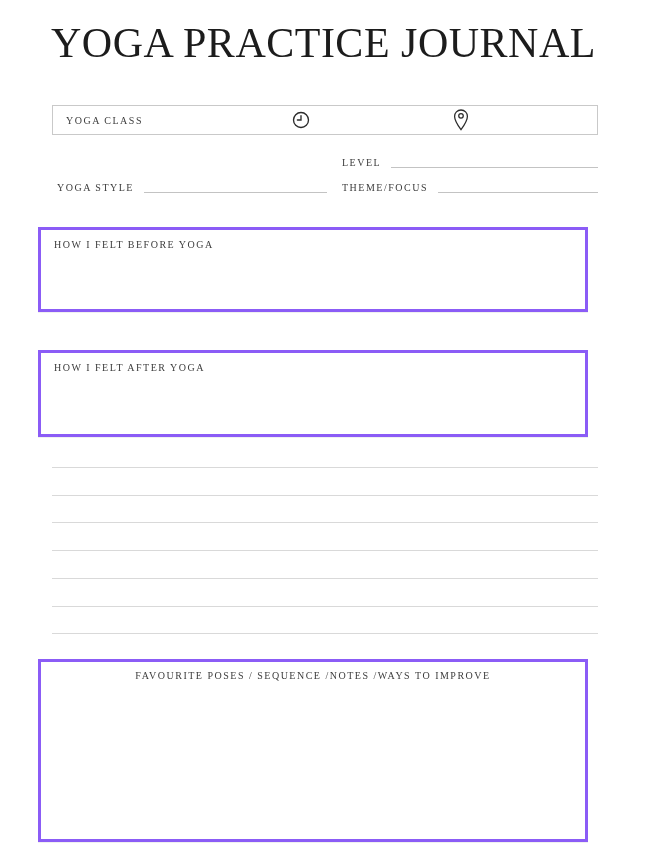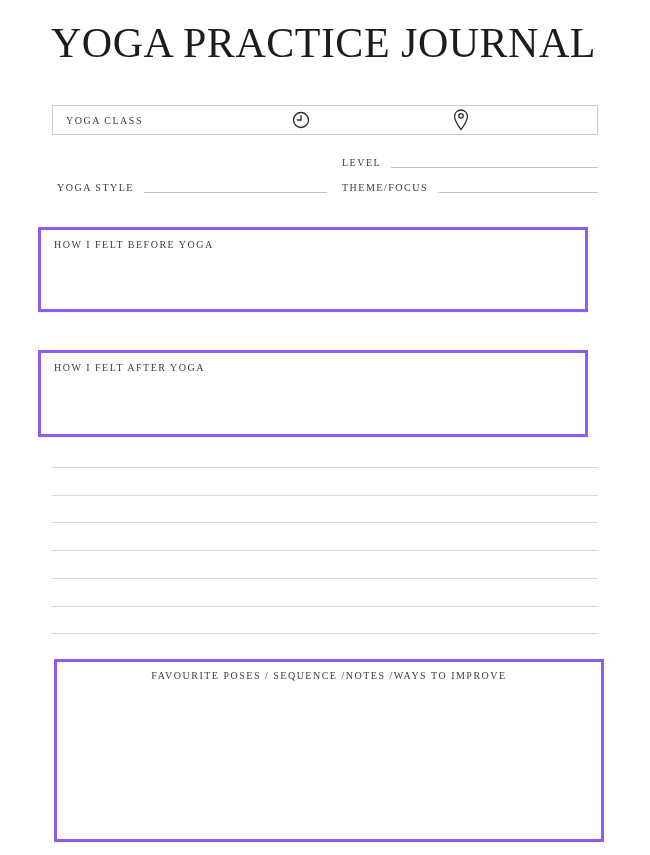--- a/index.html
+++ b/index.html
@@ -47,21 +47,21 @@
   .fline{flex:1;margin-left:10px;height:14px;border-bottom:1px solid #c3c3c3;}
   
   .box{
     position:absolute;left:38px;width:544px;
     border:3px solid #8b5cf6;background:#ffffff;
     box-shadow:0 1px 0 rgba(0,0,0,0.06);
     text-decoration:underline;
   }
   .box-before{top:227px;height:79px;}
   .box-after{top:326px;height:81px;margin-top:24px;}
-  .box-fav{top:659px;height:177px;margin-left:16px;}
+  .box-fav{top:659px;height:177px;}
   .box-label{position:absolute;left:13px;top:9px;}
   .box-heading{position:absolute;left:0;top:8px;width:100%;text-align:center;}
   
   .reflect-heading{
     position:absolute;left:52px;top:440px;width:546px;text-align:center;
   }
   .ruled{
     position:absolute;left:52px;top:467px;width:546px;height:168px;
   }
   .rline{

